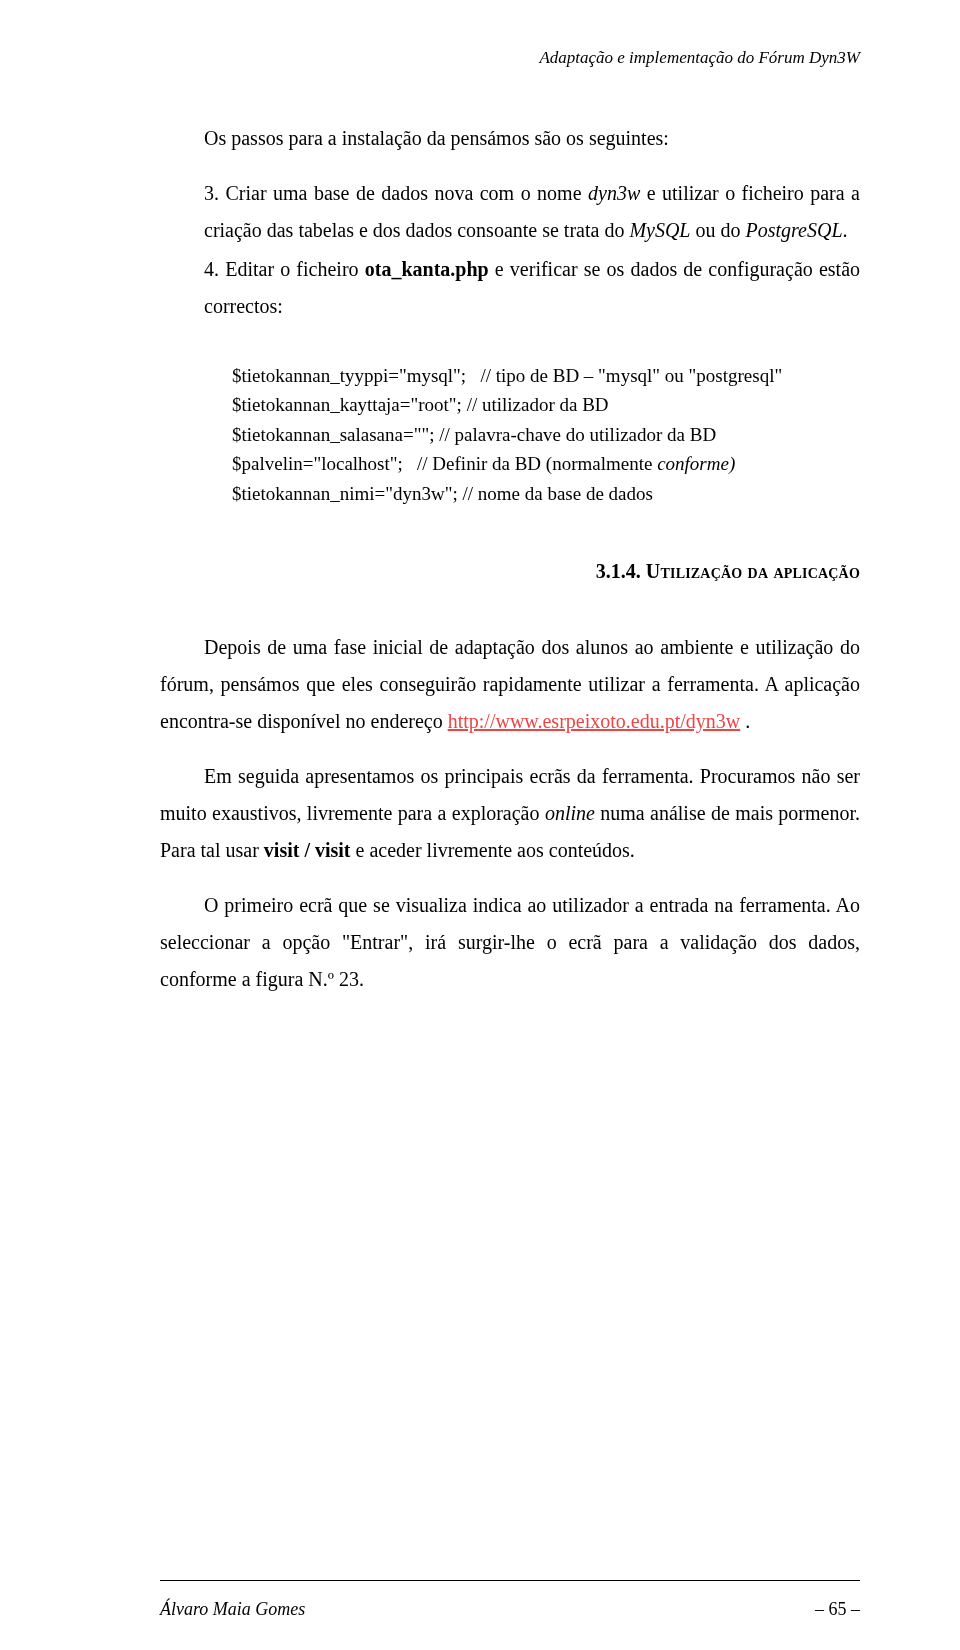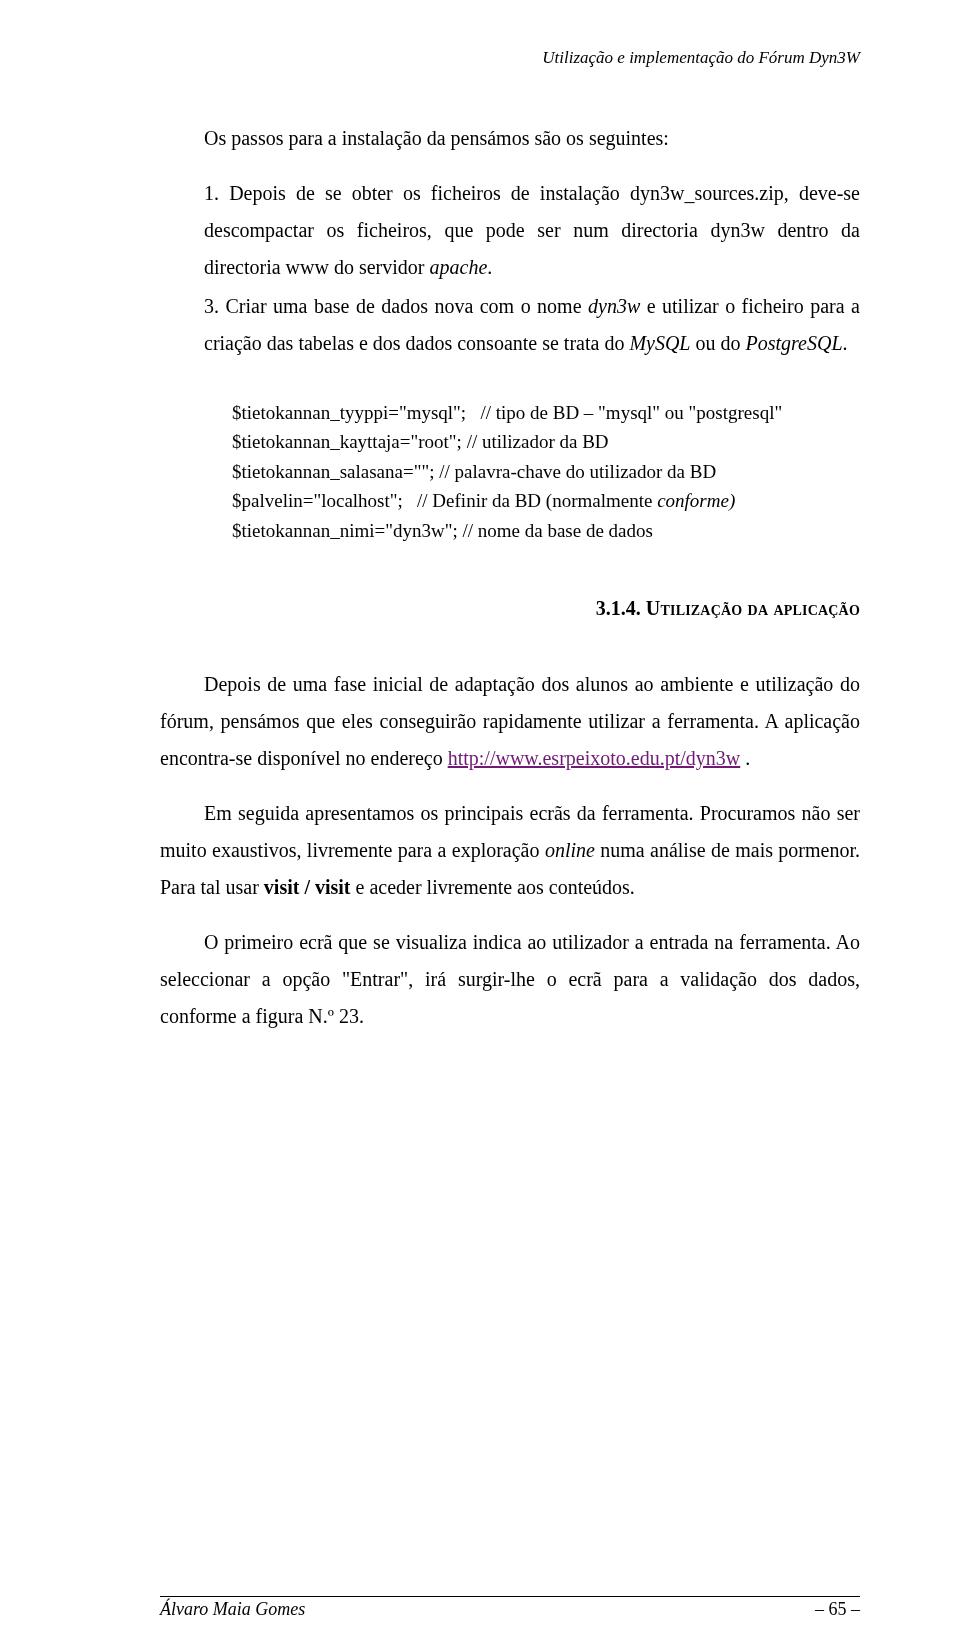--- a/index.html
+++ b/index.html
@@ -48,60 +48,60 @@
     font-size: 20px;
     margin: 10px 0 46px 0;
     text-align: right;
   }
   .section-heading .num { font-weight: bold; }
   .section-heading .title {
     font-weight: bold;
     font-variant: small-caps;
     letter-spacing: 0.2px;
   }
-  a.link { color: #701a75; text-decoration: underline; }
+  a.link { color: #ef4444; text-decoration: underline; }
   .footer {
     position: absolute;
     bottom: 30px;
     left: 160px;
     right: 100px;
     border-top: 1px solid #000;
-    padding-top: 2px;
+    padding-top: 18px;
     font-size: 18px;
     font-style: italic;
     font-family: Georgia, "Times New Roman", serif;
     display: flex;
     justify-content: space-between;
     align-items: baseline;
   }
   .footer .author { }
   .footer .pagenum { font-style: normal; font-family: "Times New Roman", serif; }
 </style>
 </head>
 <body>
 
 <div class="header">
-  <span>Utilização e implementação do Fórum Dyn3W</span>
+  <span>Adaptação e implementação do Fórum Dyn3W</span>
 </div>
 
 <p class="para">Os passos para a instalação da pensámos são os seguintes:</p>
 
 <div class="list">
 
-  <div class="list-item">
-    <span class="list-num">1.</span>
-    <span>Depois de se obter os ficheiros de instalação dyn3w_sources.zip, deve-se descompactar os ficheiros, que pode ser num directoria dyn3w dentro da directoria www do servidor </span><span class="italic">apache</span><span>.</span>
-  </div>
 
 
   <div class="list-item">
     <span class="list-num">3.</span>
     <span>Criar uma base de dados nova com o nome </span><span class="italic">dyn3w</span><span> e utilizar o ficheiro para a criação das tabelas e dos dados consoante se trata do </span><span class="italic">MySQL</span><span> ou do </span><span class="italic">PostgreSQL</span><span>.</span>
   </div>
 
+  <div class="list-item">
+    <span class="list-num">4.</span>
+    <span>Editar o ficheiro </span><span class="bold">ota_kanta.php</span><span> e verificar se os dados de configuração estão correctos:</span>
+  </div>
 
 </div>
 
 <div class="config-block">
   <div class="config-line"><span>$tietokannan_tyyppi="mysql";   </span><span>// tipo de BD – "mysql" ou "postgresql"</span></div>
   <div class="config-line"><span>$tietokannan_kayttaja="root"; </span><span>// utilizador da BD</span></div>
   <div class="config-line"><span>$tietokannan_salasana=""; </span><span>// palavra-chave do utilizador da BD</span></div>
   <div class="config-line"><span>$palvelin="localhost";   </span><span>// Definir da BD (normalmente </span><span class="italic">conforme)</span></div>
   <div class="config-line"><span>$tietokannan_nimi="dyn3w"; </span><span>// nome da base de dados</span></div>
 </div>

